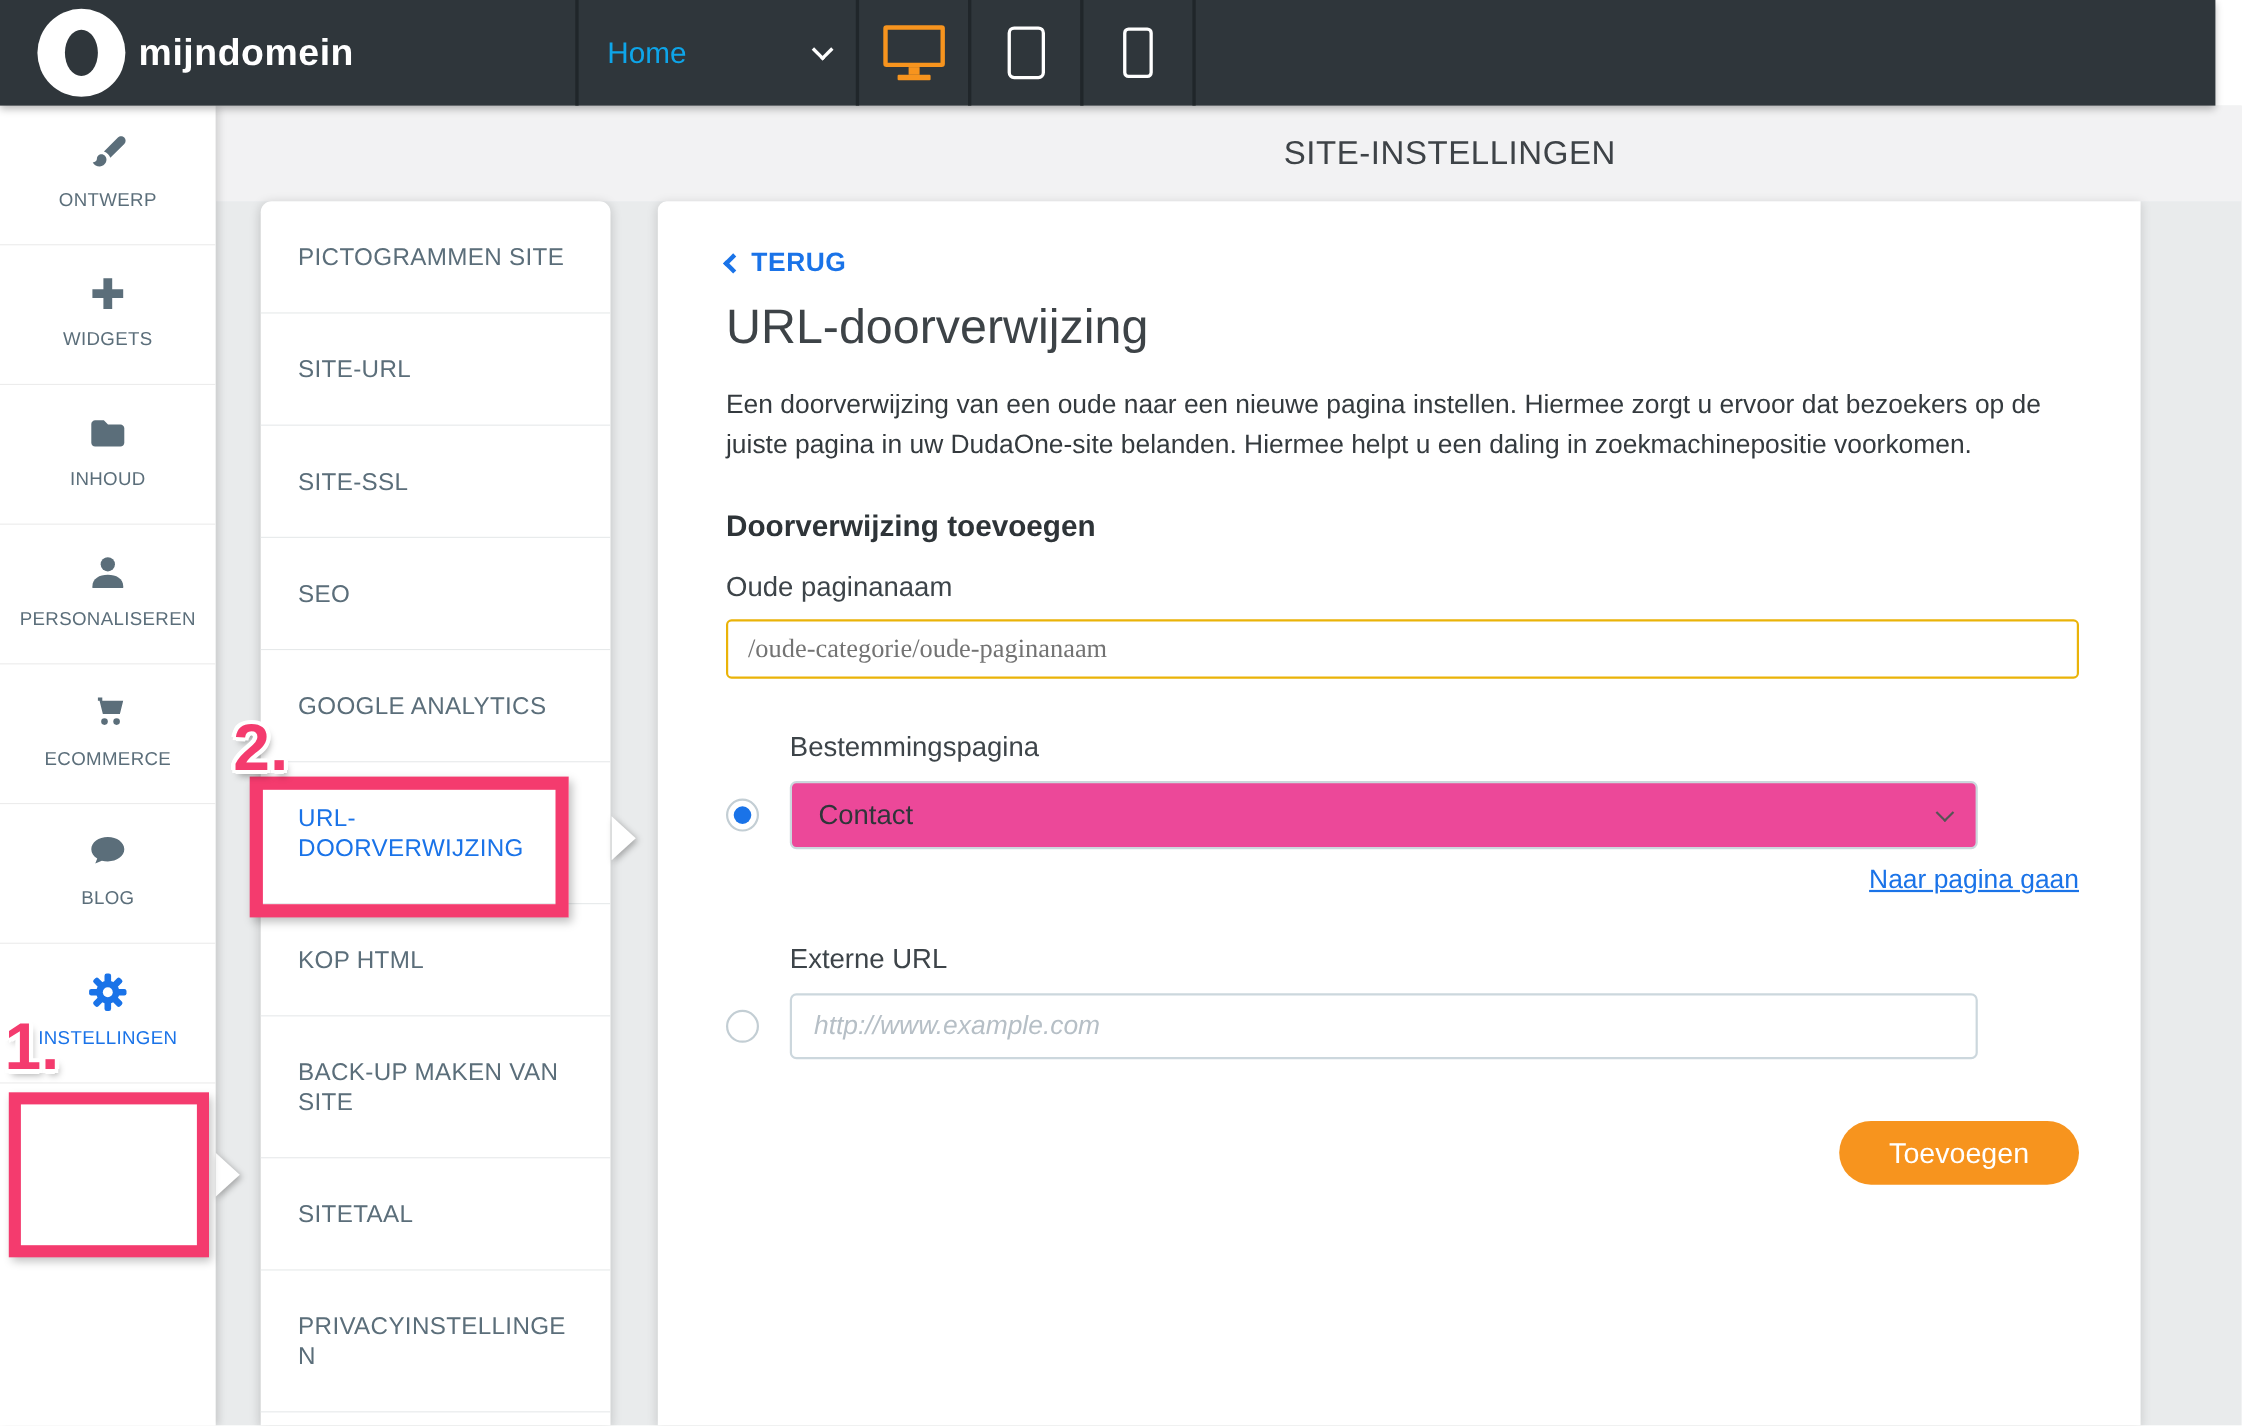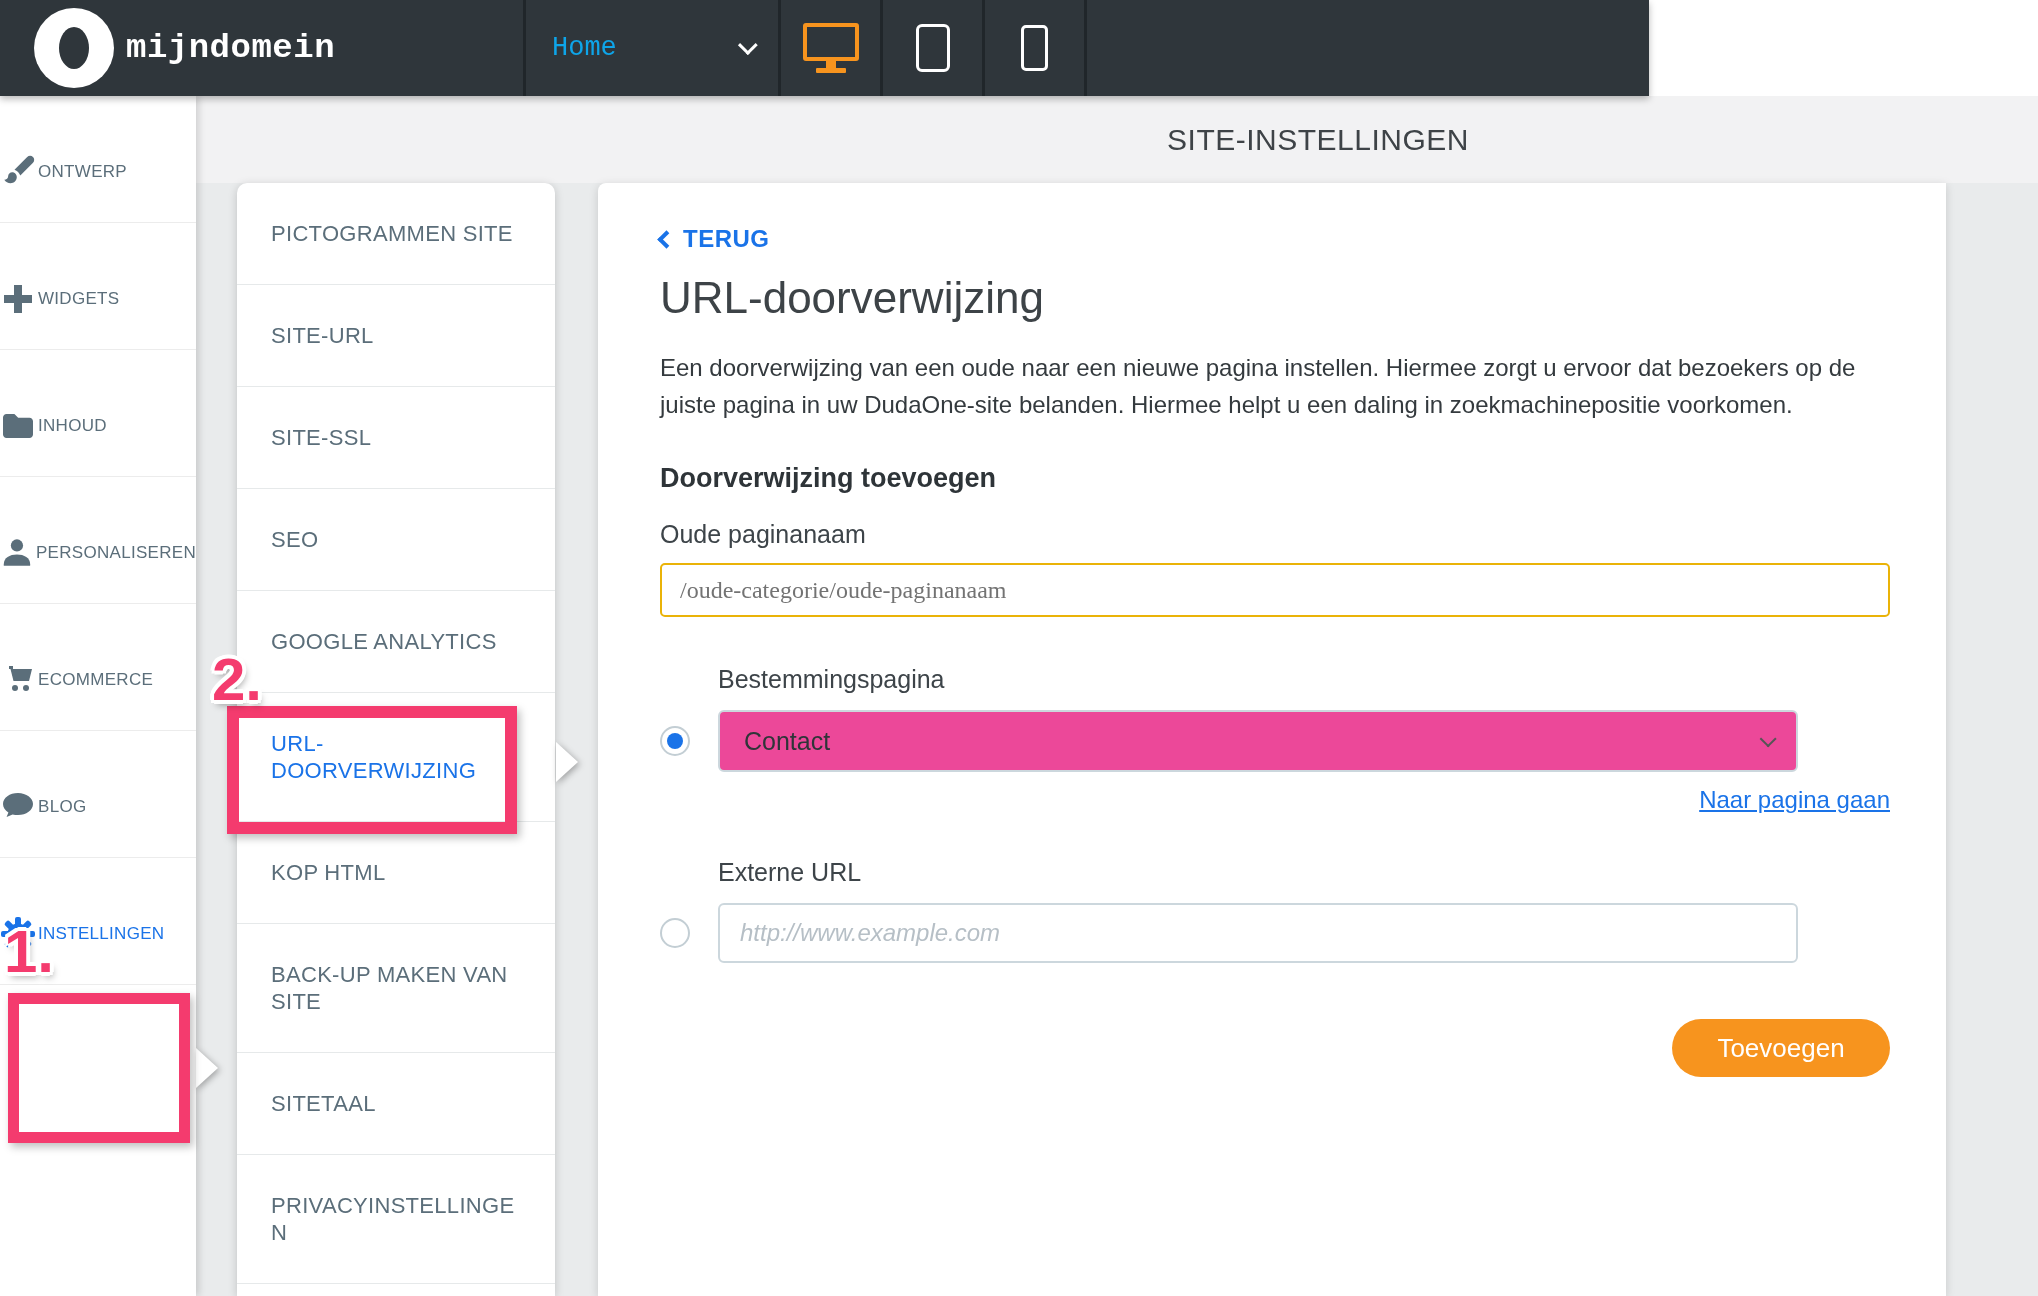--- a/index.html
+++ b/index.html
@@ -5,24 +5,23 @@
   * { margin:0; padding:0; box-sizing:border-box; }
   html,body { width:2038px; height:1296px; }
   body {
     position:relative; overflow:hidden; background:#fff;
     font-family:"Liberation Sans", sans-serif;
     -webkit-font-smoothing:antialiased;
   }
 
   
   .topbar {
-    position:absolute; left:0; top:0; width:1649px; height:96px;
+    position:absolute; left:0; top:0; width:2014px; height:96px;
     background:#2f363b; z-index:30;
     box-shadow:0 3px 7px rgba(0,0,0,.28);
-    font-family:Liberation Mono, monospace;
   }
   .logo { position:absolute; left:34px; top:8px; width:80px; height:80px;
     background:#fff; border-radius:50%; }
   .logo-hole { position:absolute; left:25px; top:19px; width:30px; height:42px;
     background:#2f363b; border-radius:50%; }
   .brand { position:absolute; left:126px; top:0; height:96px; line-height:96px;
     color:#fff; font-size:34px; font-weight:bold; letter-spacing:.5px; }
   .page-select {
     position:absolute; left:523px; top:0; width:258px; height:96px;
     border-left:3px solid #20262a; border-right:3px solid #20262a;
@@ -53,22 +52,22 @@
     text-align:center; font-size:30px; color:#3e4347; letter-spacing:.5px;
   }
 
   
   .sidebar {
     position:absolute; left:0; top:96px; width:196px; bottom:0; background:#fff;
     z-index:25; box-shadow:3px 0 7px rgba(0,0,0,.14);
   }
   .side-item {
     height:127px; border-bottom:1px solid #ececec;
-    display:flex; flex-direction:row; align-items:center;
-    padding-top:26px; gap:2px; cursor:pointer;
+    display:flex; flex-direction:column; align-items:center;
+    padding-top:26px; gap:14px; cursor:pointer;
   }
   .side-item svg { width:36px; height:36px; fill:#5b6e7a; }
   .side-item .lbl { font-size:17px; color:#5b6e7a; letter-spacing:.3px; white-space:nowrap; }
   .side-item.active svg { fill:#1a73e8; }
   .side-item.active .lbl { color:#1a73e8; }
 
   
   .submenu {
     position:absolute; left:237px; top:183px; width:318px; bottom:0; background:#fff;
     border-radius:10px 10px 0 0; box-shadow:0 2px 10px rgba(0,0,0,.18); z-index:5;

